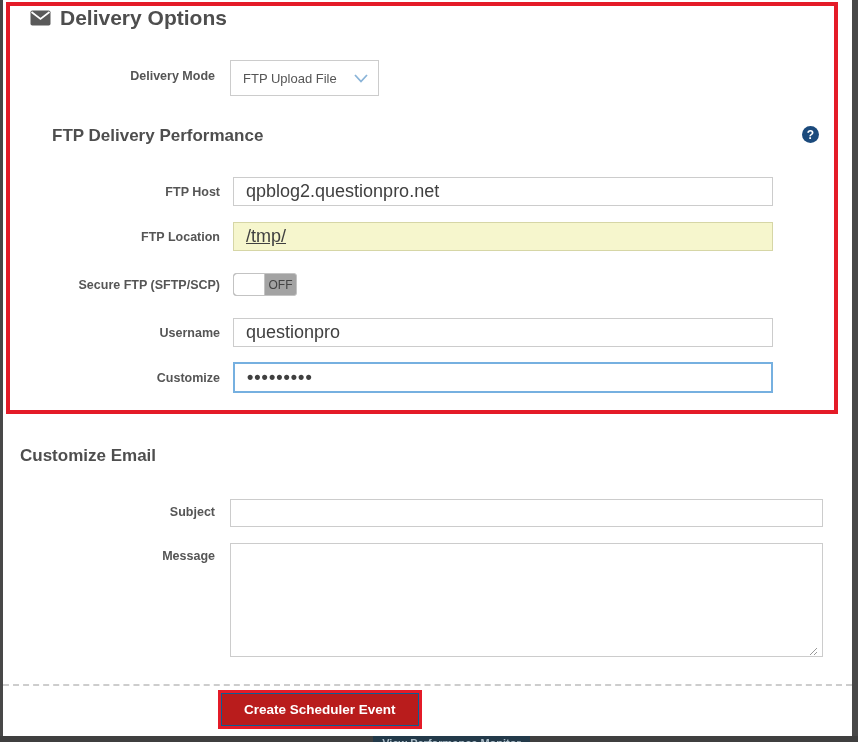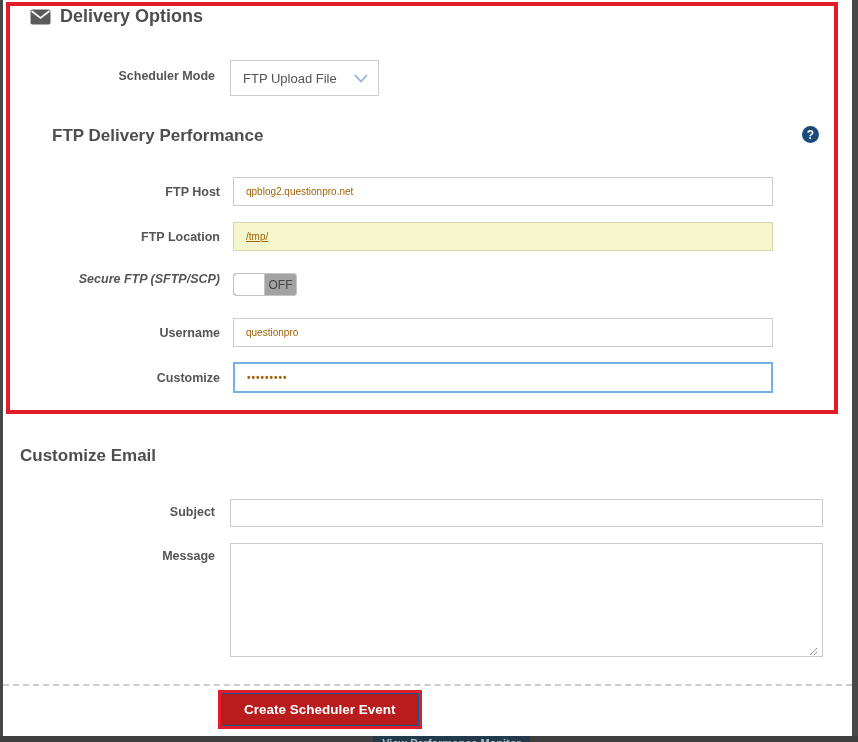--- a/index.html
+++ b/index.html
@@ -9,34 +9,34 @@
   }
   .edge-left{position:absolute;left:0;top:0;width:3px;height:742px;background:#484848;}
   .edge-right{position:absolute;left:852px;top:0;width:6px;height:742px;background:#484848;}
 
   .red-box{
     position:absolute;left:6px;top:2px;width:832px;height:412px;
     border:4px solid #e41b28;box-sizing:border-box;background:transparent;pointer-events:none;
   }
 
   .section-title{position:absolute;font-weight:bold;color:#4e4e4e;}
-  .h-delivery{left:30px;top:6px;font-size:18px;display:flex;align-items:center;gap:9px;}
+  .h-delivery{left:30px;top:6px;font-size:21px;display:flex;align-items:center;gap:9px;}
   .h-ftp{left:52px;top:126px;font-size:17px;}
   .h-email{left:20px;top:446px;font-size:17px;}
 
   .field-label{
     position:absolute;font-size:12.5px;font-weight:bold;color:#555555;
     text-align:right;width:180px;
   }
   .lbl-right-215{left:35px;}  
   .lbl-right-220{left:40px;}  
 
   .input{
     position:absolute;left:233px;width:540px;height:29px;box-sizing:border-box;
-    border:1px solid #cccccc;background:#ffffff;color:#a16207;font-size:10px;
+    border:1px solid #cccccc;background:#ffffff;color:#404040;font-size:18px;
     font-family:"Liberation Sans",sans-serif;padding:0 12px;outline:none;
   }
   .input-yellow{background:#f6f6cd;border-color:#d6d6a6;}
   .input-focused{border:2px solid #76b0e0;}
 
   .select-box{
     position:absolute;left:230px;top:60px;width:149px;height:36px;box-sizing:border-box;
     border:1px solid #cccccc;background:#ffffff;display:flex;align-items:center;
     padding:0 10px 0 12px;cursor:pointer;
   }
@@ -99,40 +99,40 @@
   <div class="section-title h-delivery">
     <span style="display:inline-flex;">
       <svg width="21" height="16" viewBox="0 0 21 16">
         <rect x="0.5" y="0.5" width="20" height="15" rx="1.8" fill="#5a5a5a"></rect>
         <path d="M1.5 2 L10.5 9 L19.5 2" stroke="#ffffff" stroke-width="1.7" fill="none"></path>
       </svg>
     </span>
     <span>Delivery Options</span>
   </div>
 
-  <div class="field-label lbl-right-215" style="top:69px;">Scheduler Mode</div>
+  <div class="field-label lbl-right-215" style="top:69px;">Delivery Mode</div>
   <div class="select-box">
     <span class="sel-text">FTP Upload File</span>
     <span style="display:inline-flex;">
       <svg width="14" height="9" viewBox="0 0 14 9">
         <path d="M1 1 L7 7.5 L13 1" stroke="#8ab4d8" stroke-width="1.8" fill="none"></path>
       </svg>
     </span>
   </div>
 
   <div class="section-title h-ftp">FTP Delivery Performance</div>
   <div class="help-icon">?</div>
 
   <div class="field-label lbl-right-220" style="top:185px;">FTP Host</div>
   <input class="input" style="top: 177px;" type="text" value="qpblog2.questionpro.net">
 
   <div class="field-label lbl-right-220" style="top:230px;">FTP Location</div>
   <input class="input input-yellow" style="top: 222px; text-decoration: underline;" type="text" value="/tmp/">
 
-  <div class="field-label lbl-right-220" style="top:272px;font-style:italic;">Secure FTP (SFTP/SCP)</div>
+  <div class="field-label lbl-right-220" style="top:278px;">Secure FTP (SFTP/SCP)</div>
   <div class="toggle">
     <span class="knob"></span>
     <span class="state">OFF</span>
   </div>
 
   <div class="field-label lbl-right-220" style="top:326px;">Username</div>
   <input class="input" style="top: 318px;" type="text" value="questionpro">
 
   <div class="field-label lbl-right-220" style="top:371px;">Customize</div>
   <input class="input input-focused" style="top: 362px; height: 31px; letter-spacing: 1px; font-weight: bold;" type="text" value="•••••••••">

